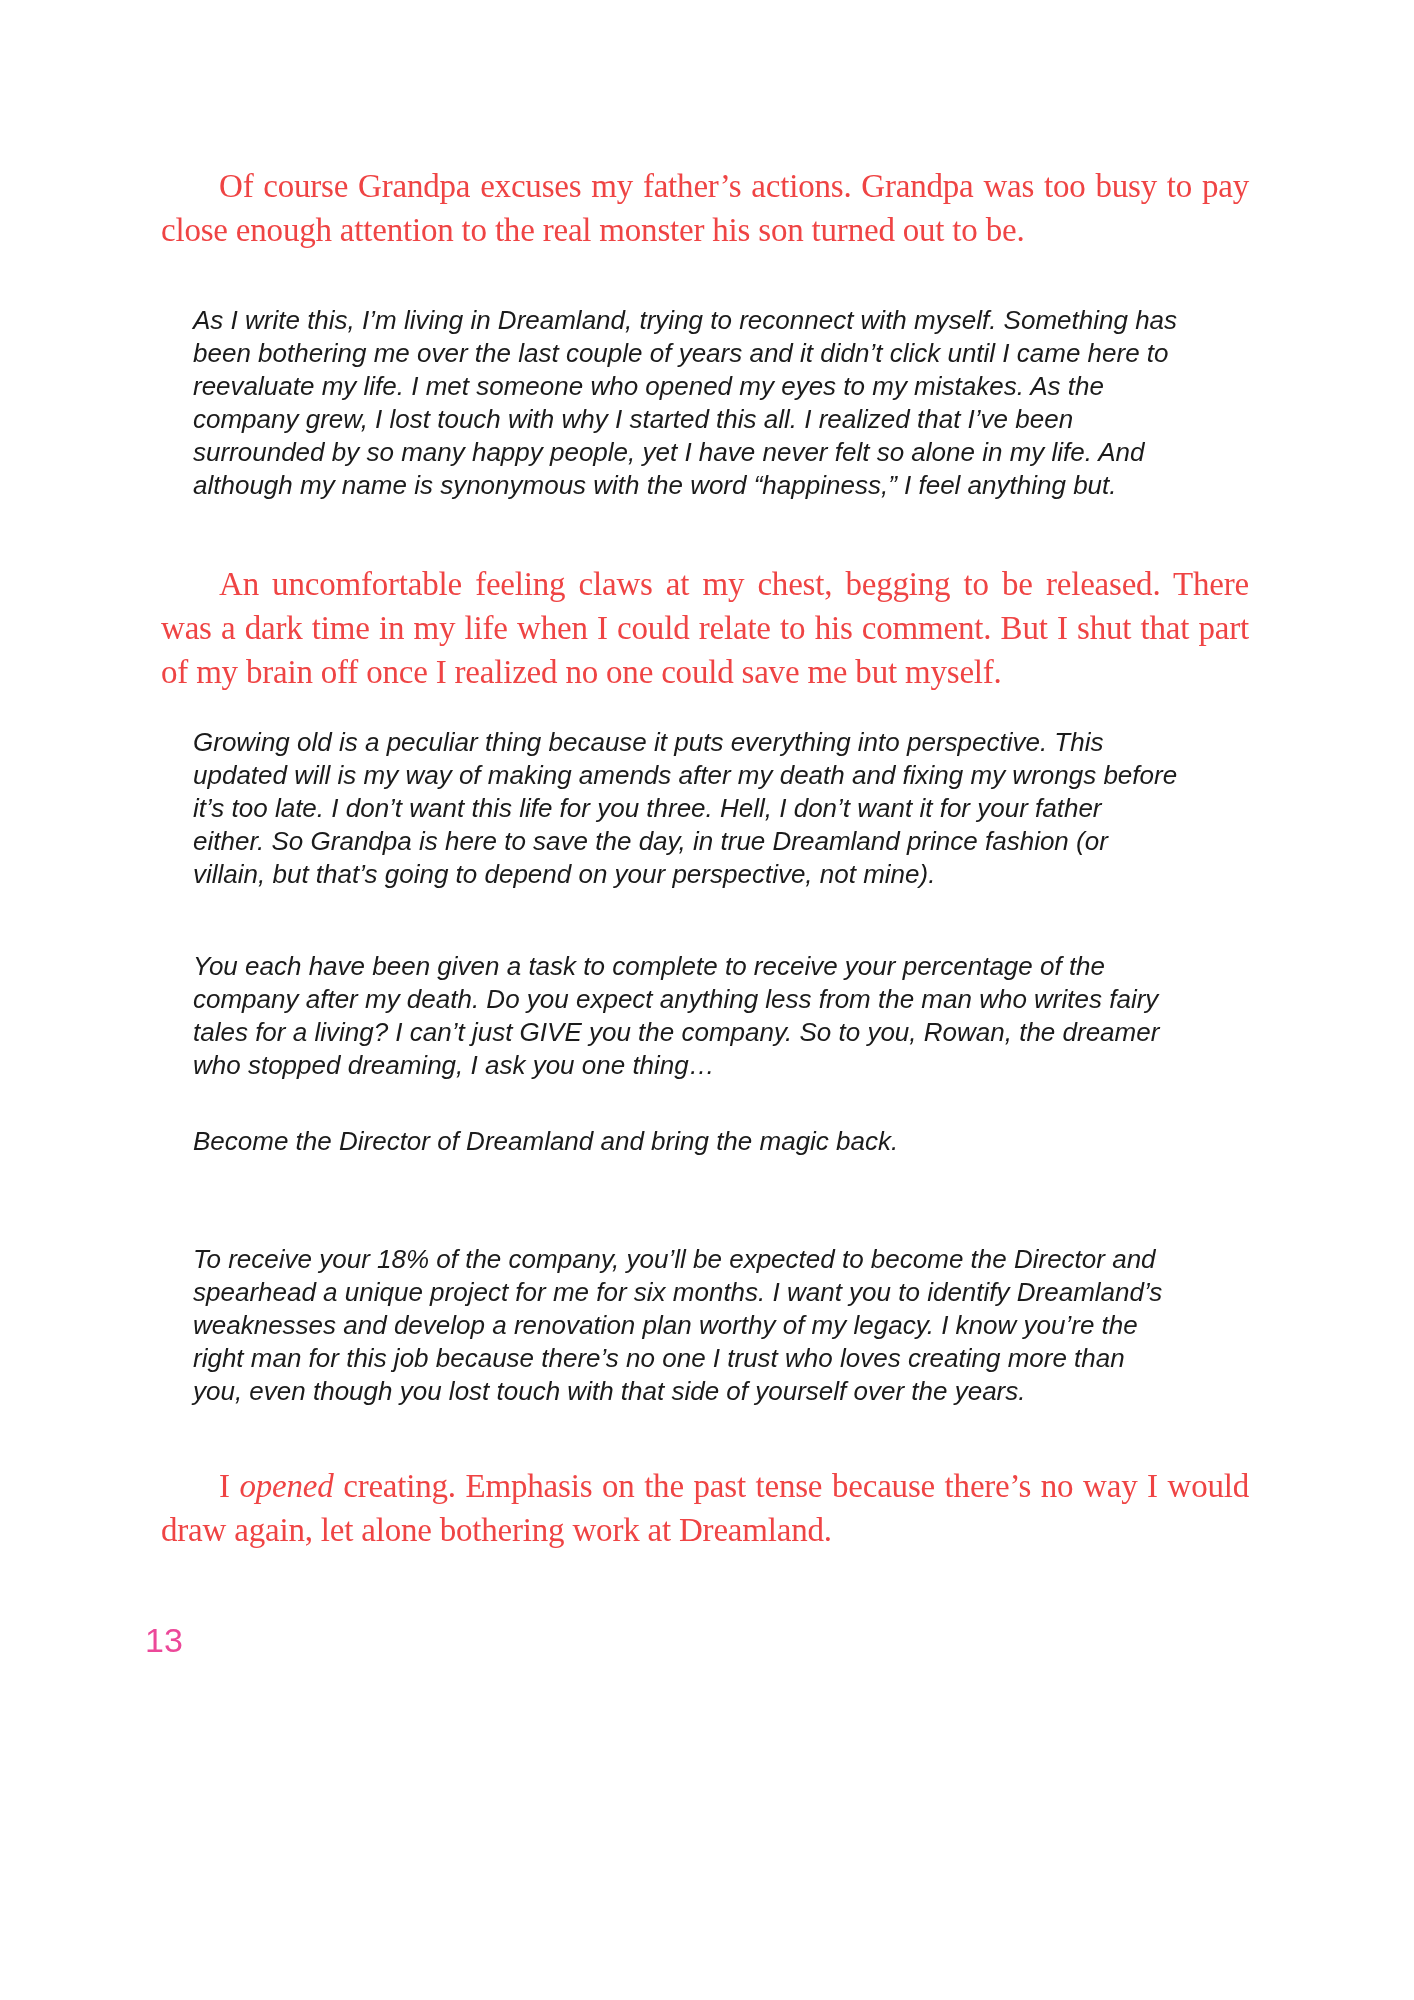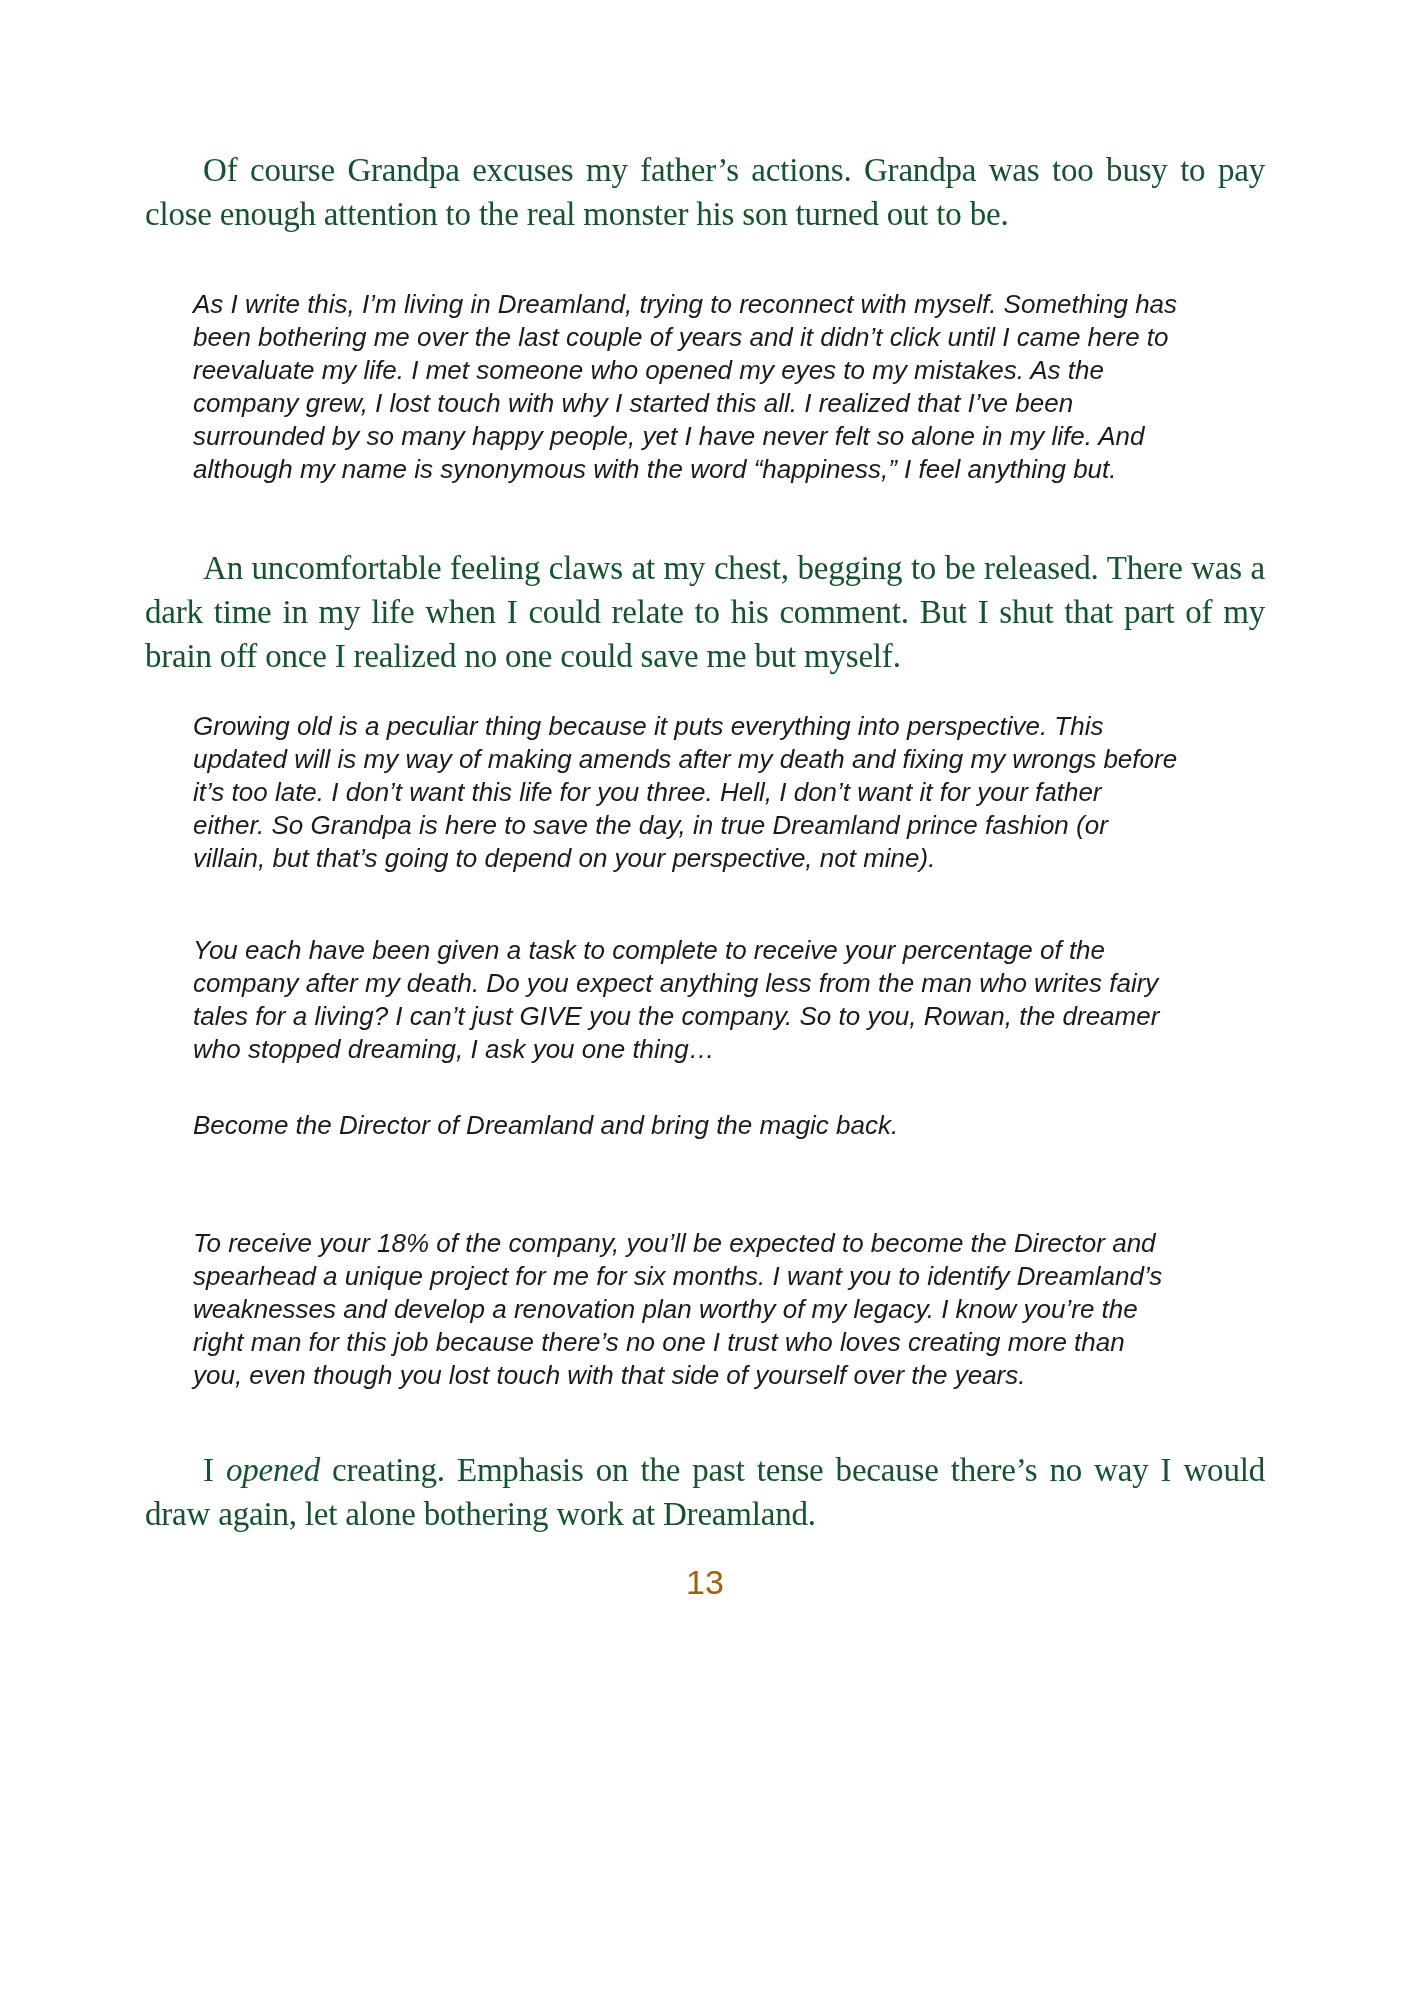--- a/index.html
+++ b/index.html
@@ -17,26 +17,26 @@
   }
   .content {
     position: absolute;
     left: 145px;
     top: 0;
     width: 1120px;
     padding-top: 148px;
     box-sizing: border-box;
   }
   .body-para {
-    margin: 0;
+    margin: 16px;
     font-family: "Liberation Serif", serif;
     font-size: 33px;
     line-height: 44px;
     letter-spacing: -0.2px;
-    color: #14532d;
+    color: #ef4444;
     text-align: justify;
     text-indent: 58px;
   }
   .quote-block {
     margin: 0;
     margin-left: 48px;
     width: 985px;
     font-family: "Liberation Sans", sans-serif;
     font-style: italic;
     font-size: 26px;
@@ -46,26 +46,25 @@
   }
   .mt-quote1 { margin-top: 52px; }
   .mt-para2  { margin-top: 60px; }
   .mt-quote2 { margin-top: 32px; }
   .mt-quote3 { margin-top: 59px; }
   .mt-quote4 { margin-top: 43px; }
   .mt-quote5 { margin-top: 85px; }
   .mt-para4  { margin-top: 56px; }
   .em-word { font-style: italic; }
   .page-number {
-    margin-top: 26px;
+    margin-top: 68px;
     font-family: "Liberation Sans", sans-serif;
     font-size: 34px;
     line-height: 40px;
-    color: #a16207;
-    text-align: center;
+    color: #ec4899;
     font-style: normal;
   }
 </style>
 </head>
 <body>
 
 <div class="page">
   <div class="content">
 
     <p class="body-para">Of course Grandpa excuses my father’s actions. Grandpa was too busy to pay close enough attention to the real monster his son turned out to be.</p>

